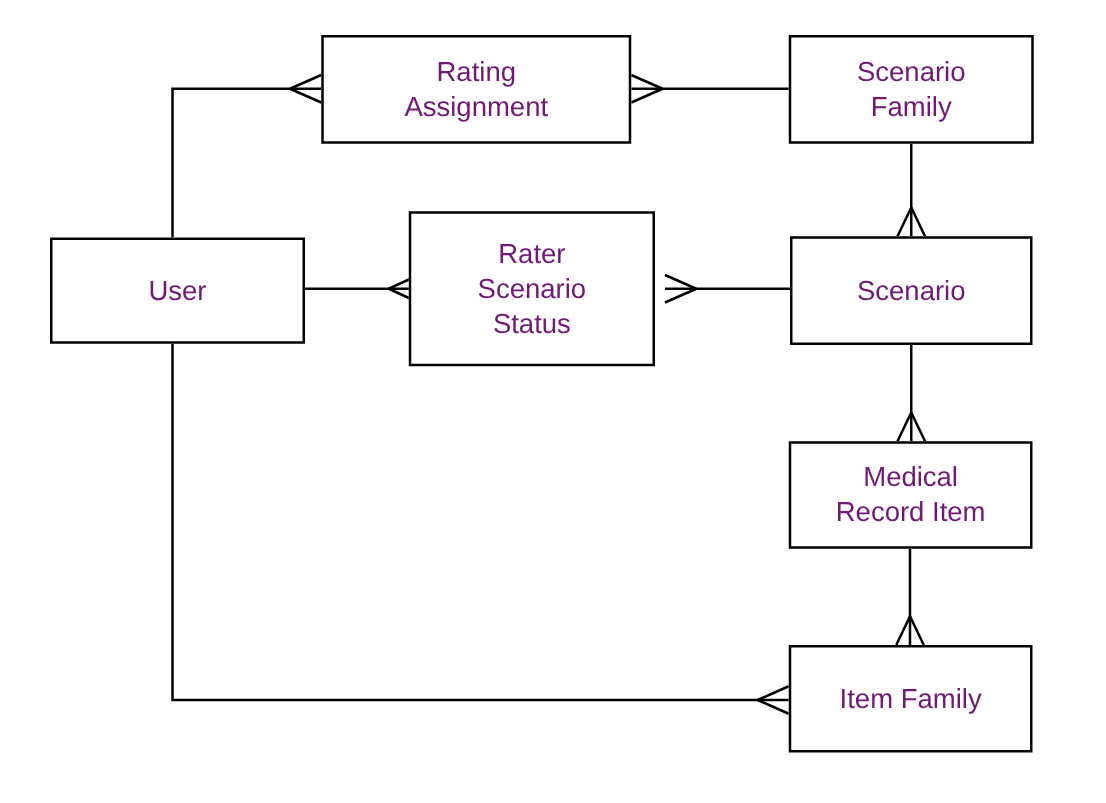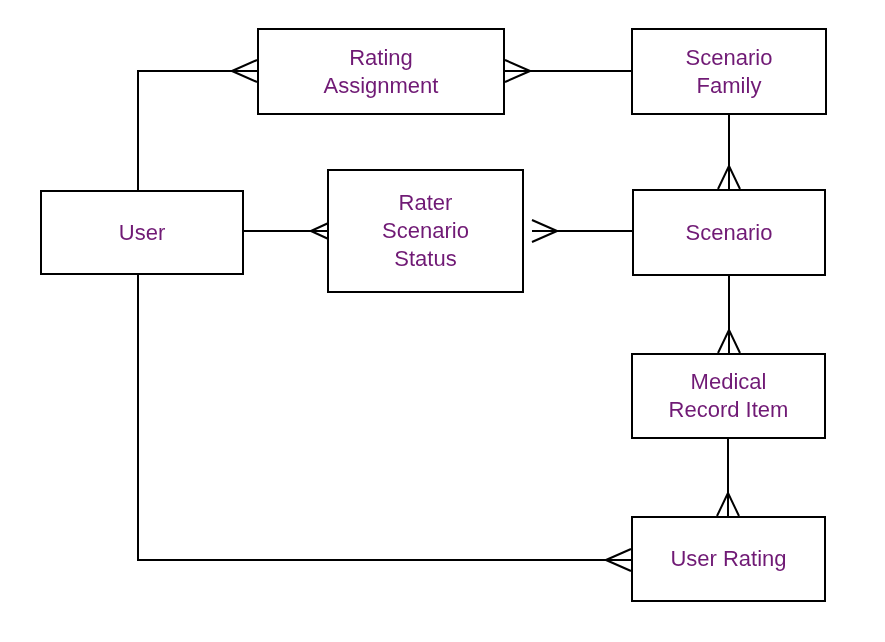--- a/index.html
+++ b/index.html
@@ -100,16 +100,16 @@
   <div class="entity" id="box-scenario">
     <span>Scenario</span>
   </div>
 
   <div class="entity" id="box-medical-record-item">
     <span>Medical
 Record Item</span>
   </div>
 
   <div class="entity" id="box-item-rating">
-    <span>User Rating</span>
+    <span>Item Family</span>
   </div>
 
 </div>
 
 </body></html>

